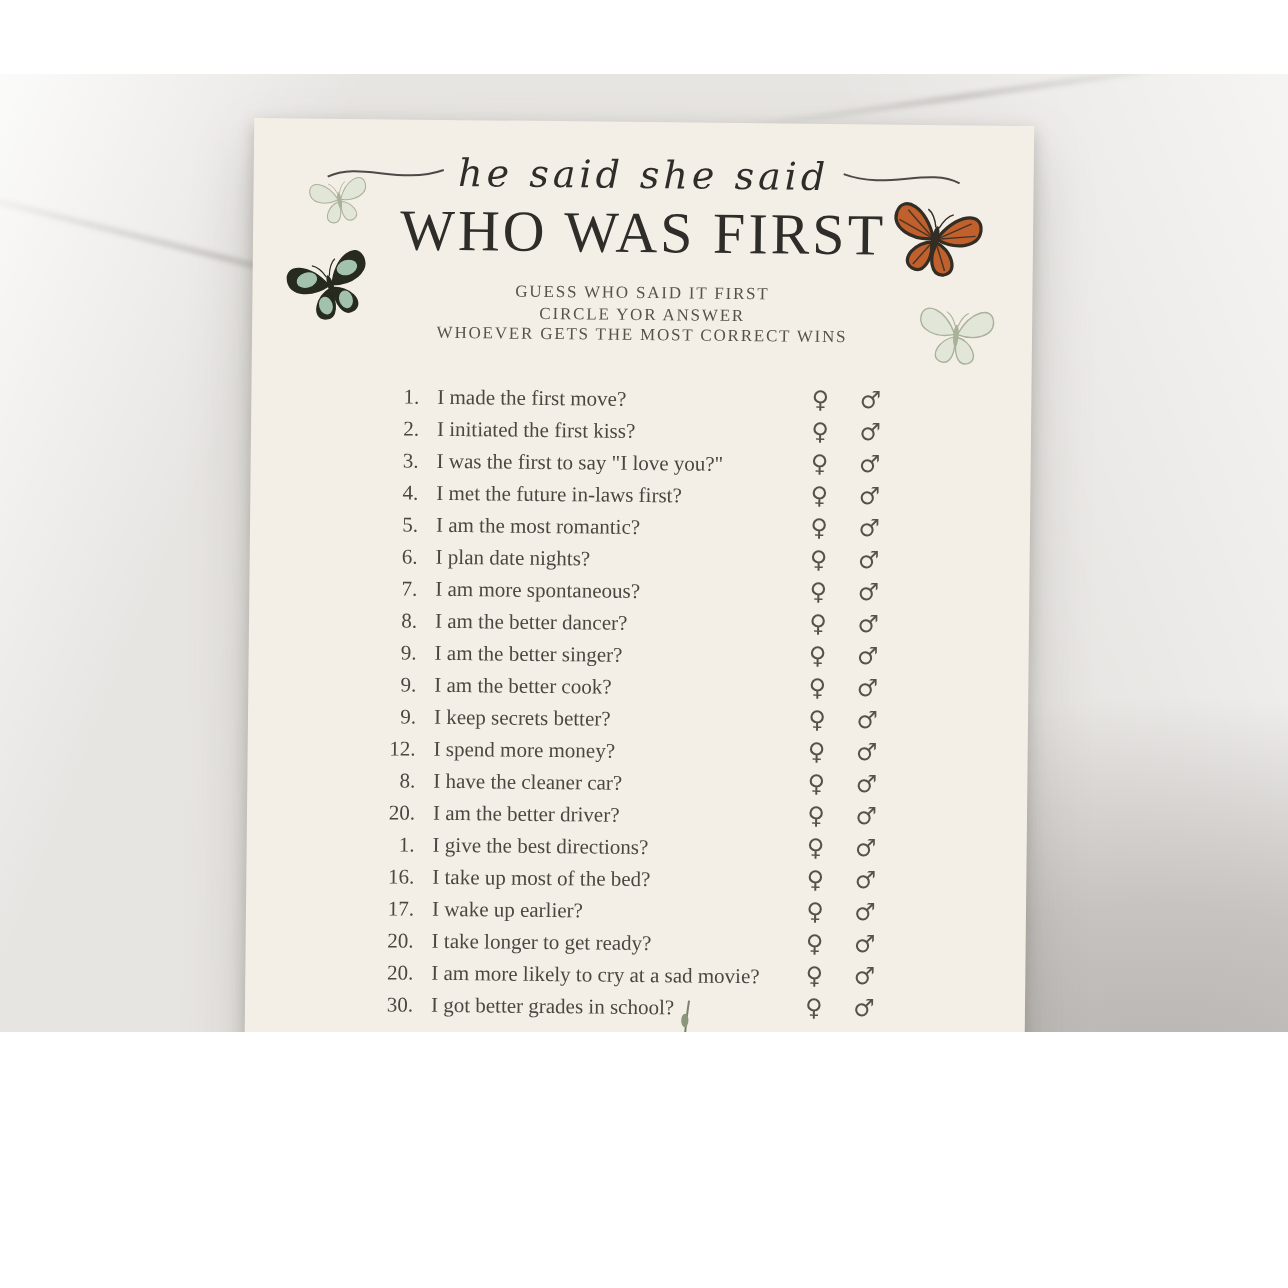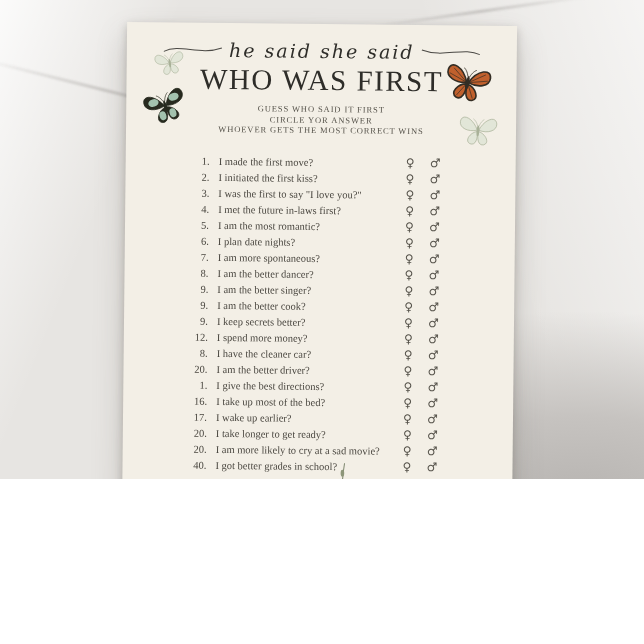--- a/index.html
+++ b/index.html
@@ -7,20 +7,21 @@
   body { font-family:"Liberation Serif", serif; }
 
   
   .scene{
     position:relative; width:644px; height:479px; overflow:hidden;
     background:
       radial-gradient(120% 85% at 90% 104%, var(--c-marble-dark) 0%, #c6c3c0 20%, rgba(198,195,192,0) 46%),
       linear-gradient(112deg, rgba(255,255,255,.85) 0%, rgba(255,255,255,0) 22%),
       linear-gradient(250deg, rgba(255,255,255,.6) 0%, rgba(255,255,255,0) 28%),
       var(--c-marble-bg);
+    margin-top: 37px;
   }
   .vein{ position:absolute; height:3px; filter:blur(1.2px); border-radius:2px;
          background:linear-gradient(to right, transparent, rgba(255,255,255,.95), transparent); }
   .vein.v1{ left:470px; top:575px; width:230px; transform:rotate(33deg); }
   .vein.v2{ left:520px; top:620px; width:180px; transform:rotate(27deg); }
   .vein.gray{ background:linear-gradient(to right, transparent, rgba(175,172,169,.6), transparent); }
   .vein.v3{ left:-30px; top:90px; width:280px; transform:rotate(14deg); }
   .vein.v4{ left:360px; top:10px; width:240px; transform:rotate(-8deg); }
 
   
@@ -237,21 +238,21 @@
   </div>
 
   <div class="qrow">
     <span class="qnum">20.</span>
     <span class="qtext">I am more likely to cry at a sad movie?</span>
     <span class="qsym qsym-f">♀</span>
     <span class="qsym qsym-m">♂</span>
   </div>
 
   <div class="qrow">
-    <span class="qnum">40.</span>
+    <span class="qnum">30.</span>
     <span class="qtext">I got better grades in school?</span>
     <span class="qsym qsym-f">♀</span>
     <span class="qsym qsym-m">♂</span>
   </div>
 </div>
 
     <div class="nsrow">
       <span>Name</span>
       <span class="nline"></span>
       <span>Score</span>

